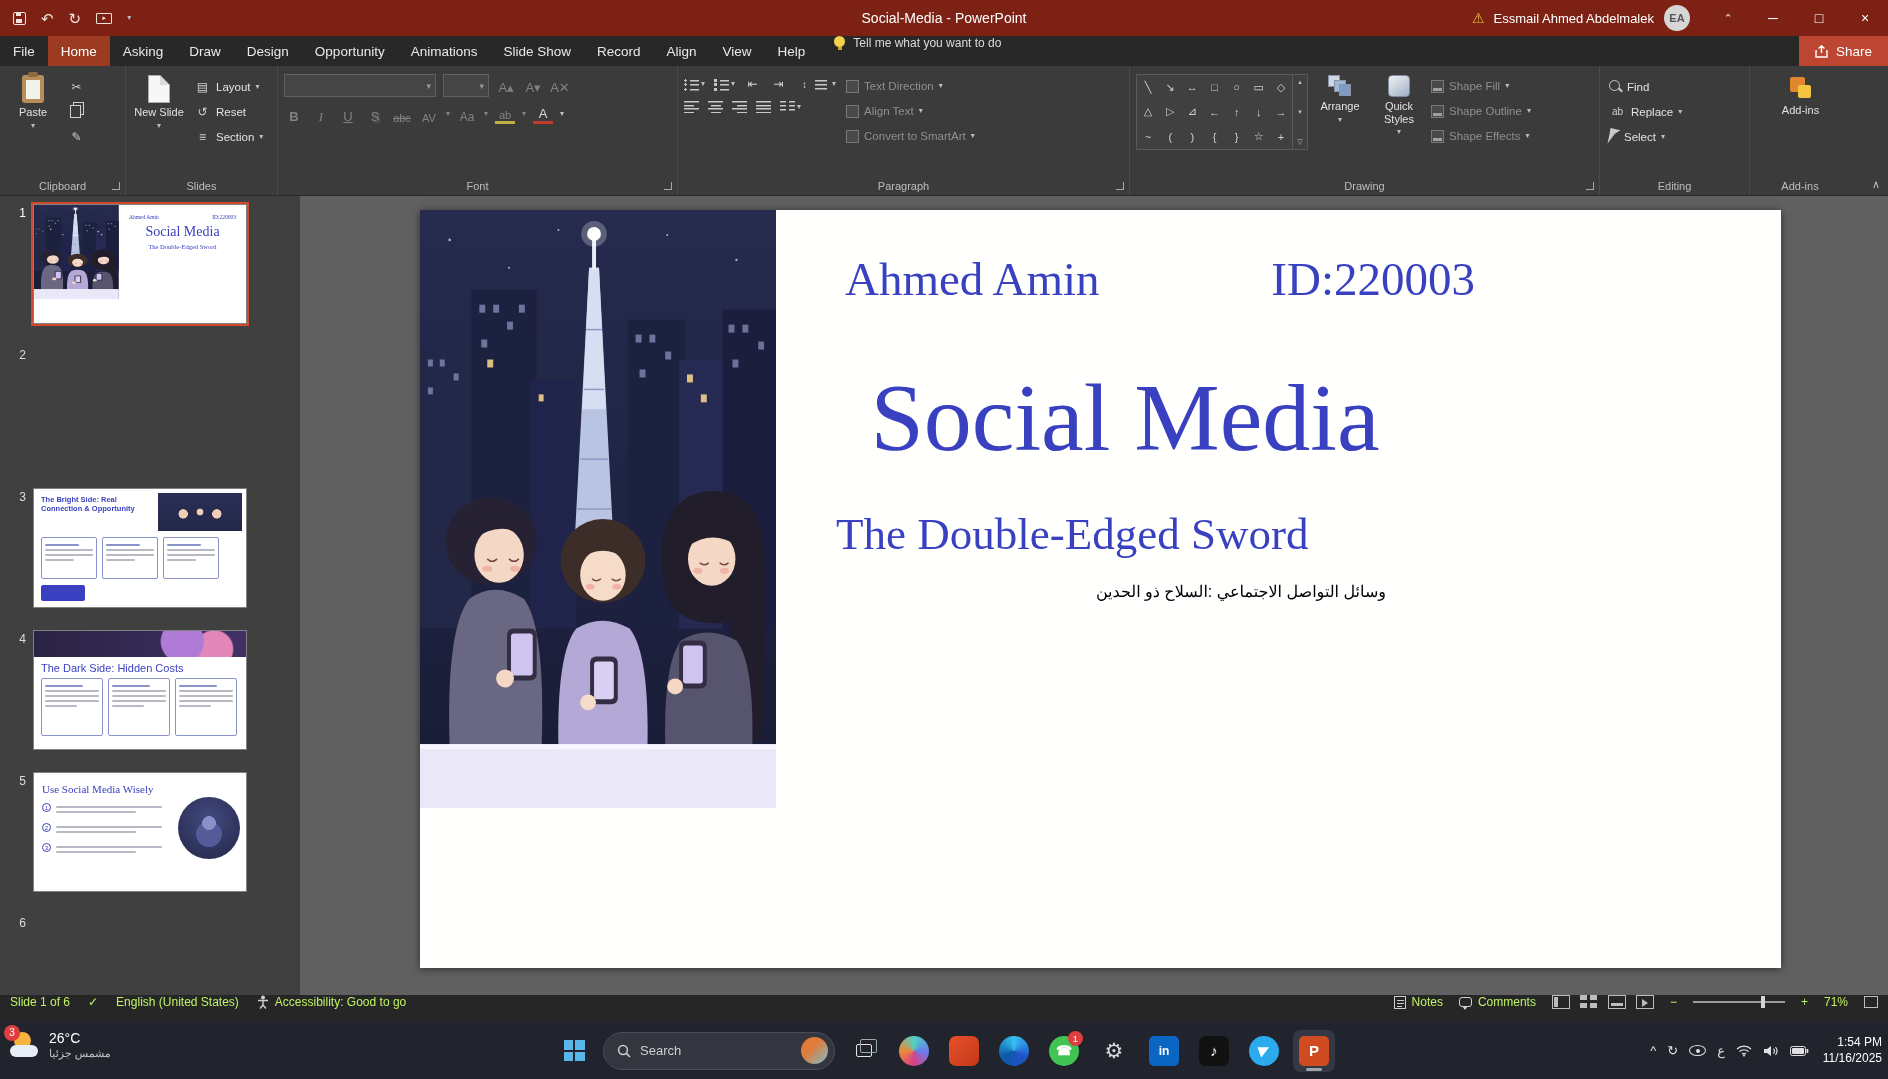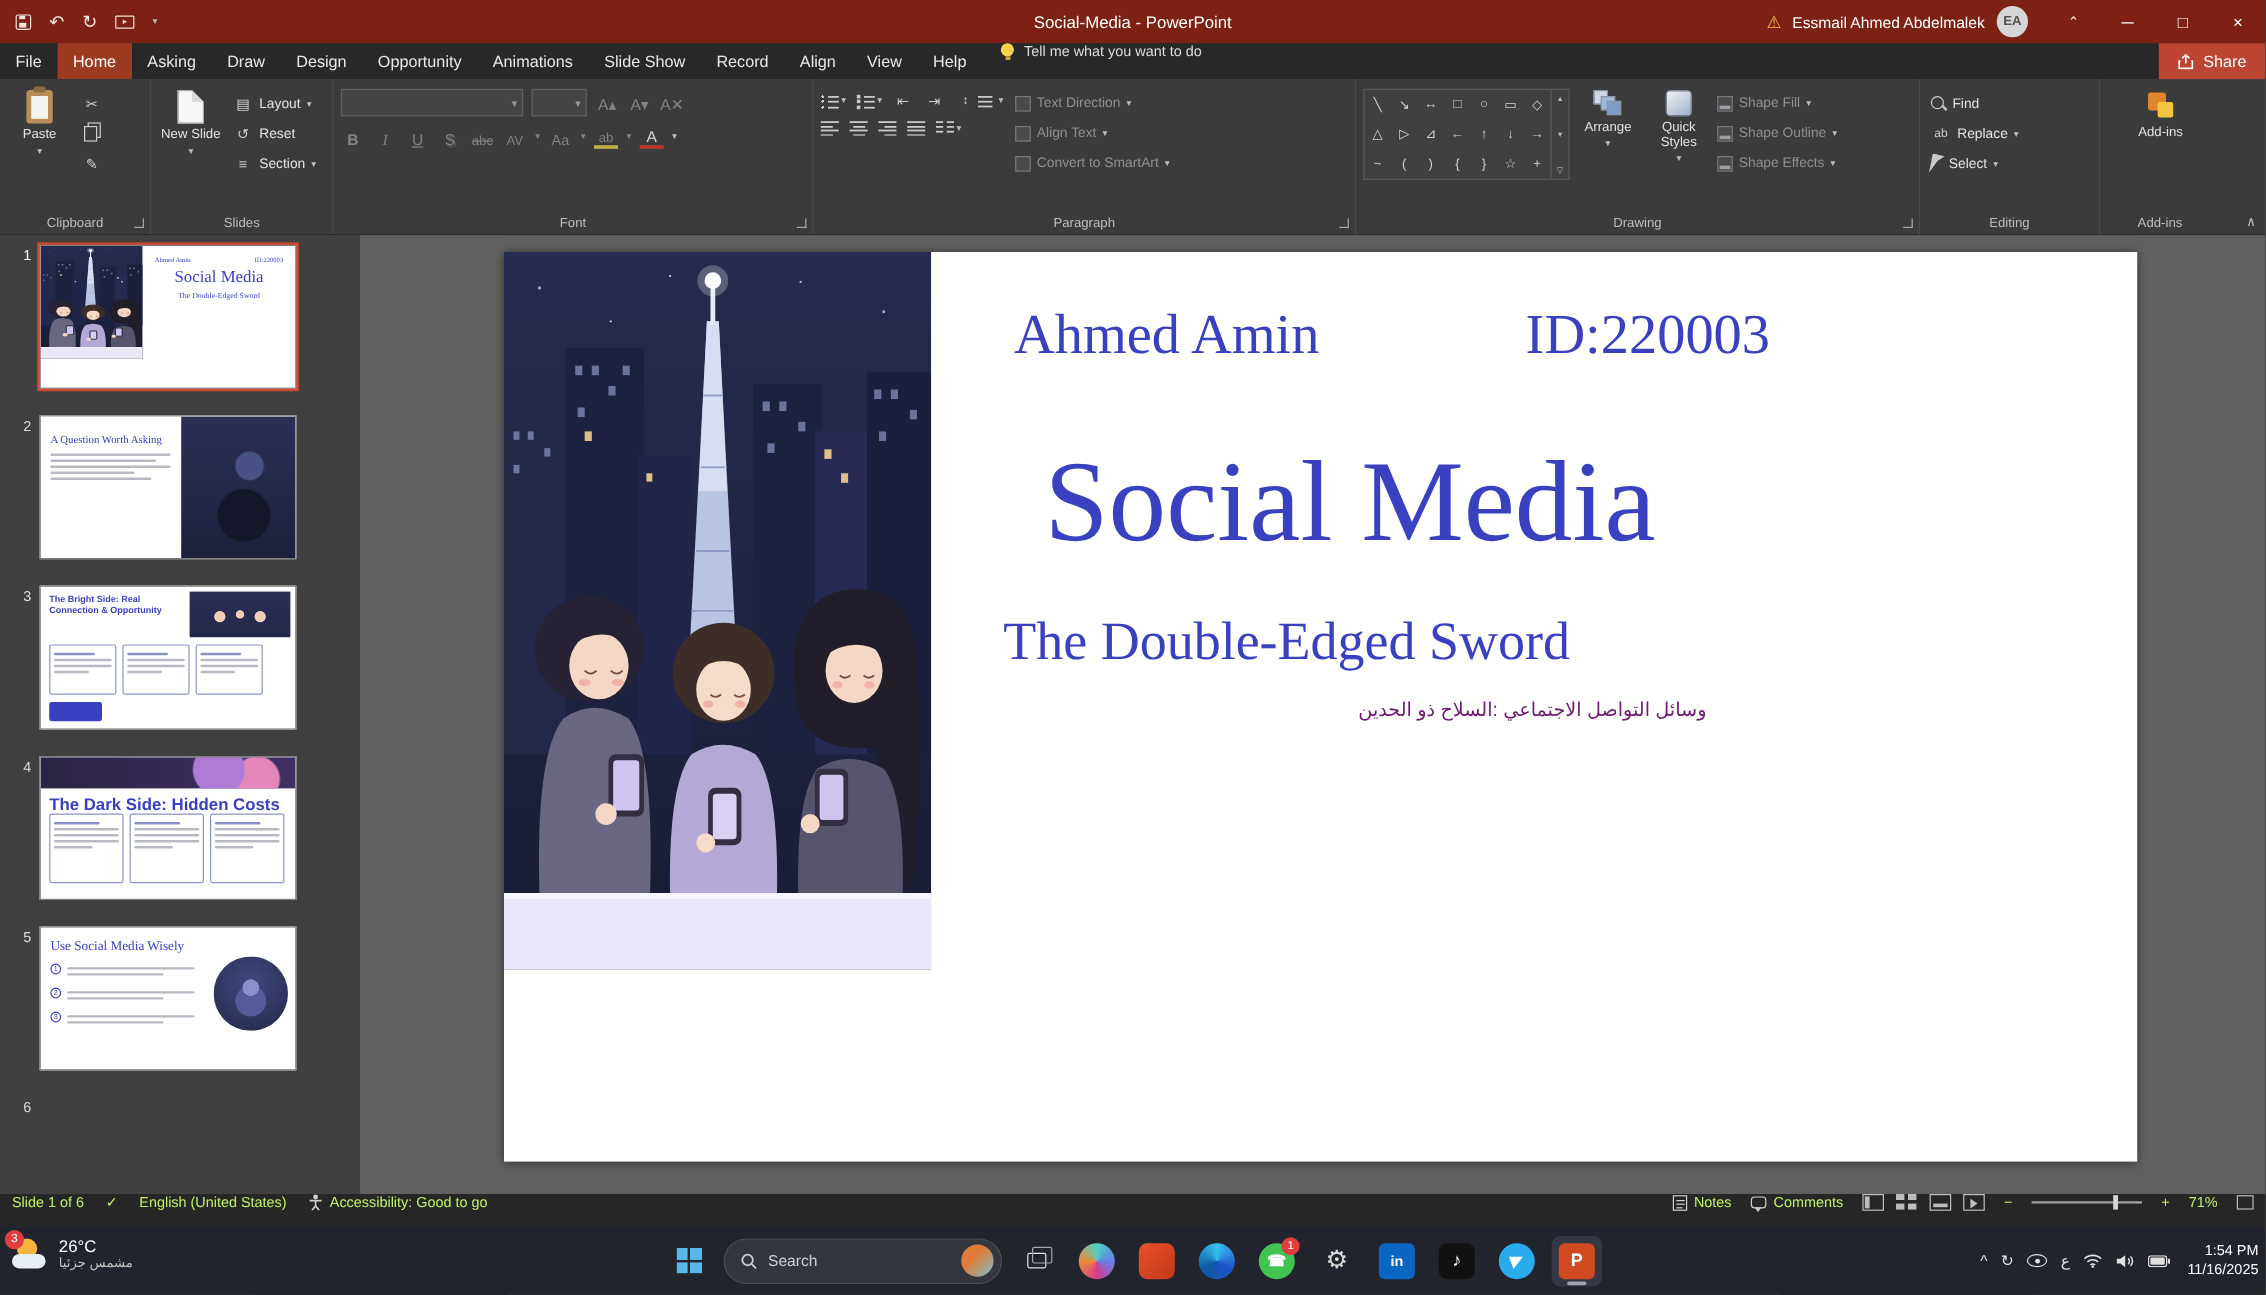--- a/index.html
+++ b/index.html
@@ -108,21 +108,21 @@
 .tt{color:#3a41c1}
 .box{border:1px solid #8a93c9;border-radius:2px;padding:3px}
 .scroll{position:absolute;right:2px;top:196px;bottom:84px;width:15px;background:#3a3a3a;display:flex;flex-direction:column;align-items:center;justify-content:space-between;padding:2px 0;font-size:8px;color:#bcbcbc}
 .sthumb{position:absolute;top:18px;left:3.5px;width:8px;height:300px;background:#6b6b6b;border-radius:4px}
 .canvas{position:absolute;left:300px;top:196px;right:0;bottom:84px;background:#606060}
 .slide{position:absolute;left:120px;top:14px;width:1361px;height:758px;background:#fffffe;box-shadow:0 1px 8px rgba(0,0,0,.5)}
 .art{position:absolute;left:0;top:0;width:356px;height:598px}
 .author-row{position:absolute;left:425px;top:42px;width:630px;display:flex;justify-content:space-between;font-size:47px;color:#3a41c1}
 .slide-title{position:absolute;left:400px;top:152px;width:610px;text-align:center;font-size:96px;color:#3a41c1}
 .slide-sub{position:absolute;left:416px;top:298px;font-size:45px;color:#3a41c1}
-.slide-ar{position:absolute;left:640px;top:372px;width:362px;text-align:right;direction:rtl;font-size:16px;color:#701a75}
+.slide-ar{position:absolute;left:640px;top:372px;width:362px;text-align:center;direction:rtl;font-size:16px;color:#000000}
 .watermark{position:absolute;left:398px;top:586px;font-size:62px;font-weight:bold;color:rgba(255,255,255,.92);text-shadow:0 2px 12px rgba(0,0,0,.45);pointer-events:none;z-index:5}
 
 
 .statusbar{position:absolute;left:0;right:0;bottom:57px;height:27px;background:#262626;color:#bef264;font-size:12px;display:flex;align-items:flex-start;padding:0 10px;gap:18px}
 .sb-r{margin-left:auto;display:flex;align-items:center;gap:16px}
 .sb-it{display:flex;align-items:center;gap:6px}
 .vicons{display:flex;align-items:center;gap:10px}
 .vb{width:18px;height:14px;border:1.3px solid #bdbdbd;position:relative;display:inline-block}
 .vb.n:before{content:"";position:absolute;left:1px;top:1px;bottom:1px;width:4px;background:#bdbdbd}
 .vb.s{border:none}
@@ -564,33 +564,20 @@
               <span>ID:220003</span>
             </div>
           <div class="t1title sserif">Social Media</div>
           <div class="t1sub sserif">The Double-Edged Sword</div>
         </div>
       </div>
     </div>
 
     <div class="trow">
       <span class="tnum">2</span>
-      <div class="thumb">
-        <div style="position:absolute;left:8px;top:14px;width:100px">
-          <div class="tt sserif" style="font-size:9px">A Question Worth Asking</div>
-          <div style="margin-top:7px">
-              <div class="skl"></div>
-              <div class="skl" style="width:88%"></div>
-              <div class="skl"></div>
-              <div class="skl" style="width:70%"></div>
-              <div class="skl" style="width:84%"></div>
-            </div>
-        </div>
-        <div class="a2"></div>
-      </div>
     </div>
 
     <div class="trow">
       <span class="tnum">3</span>
       <div class="thumb">
         <div class="tt" style="position:absolute;left:7px;top:6px;width:110px;font-size:7.5px;font-weight:bold">The Bright Side: Real Connection &amp; Opportunity</div>
         <div class="a3"></div>
         <div style="position:absolute;left:7px;top:48px;display:flex;gap:5px">
           <div class="box" style="width:56px;height:42px">
               <div class="skl" style="width:70%;background:#8a93c9"></div>
@@ -612,21 +599,21 @@
             </div>
         </div>
         <div style="position:absolute;left:7px;bottom:6px;width:44px;height:16px;background:#3a41c1;border-radius:2px"></div>
       </div>
     </div>
 
     <div class="trow">
       <span class="tnum">4</span>
       <div class="thumb">
         <div class="a4"></div>
-        <div class="tt" style="position:absolute;left:7px;top:31px;font-size:14px;font-weight:bold">The Dark Side: Hidden Costs</div>
+        <div class="tt" style="position:absolute;left:7px;top:31px;font-size:11px;font-weight:normal">The Dark Side: Hidden Costs</div>
         <div style="position:absolute;left:7px;top:47px;display:flex;gap:5px">
           <div class="box" style="width:62px;height:58px">
               <div class="skl" style="width:70%;background:#8a93c9"></div>
               <div class="skl"></div>
               <div class="skl"></div>
               <div class="skl"></div>
               <div class="skl" style="width:60%"></div>
             </div>
           <div class="box" style="width:62px;height:58px">
               <div class="skl" style="width:70%;background:#8a93c9"></div>

